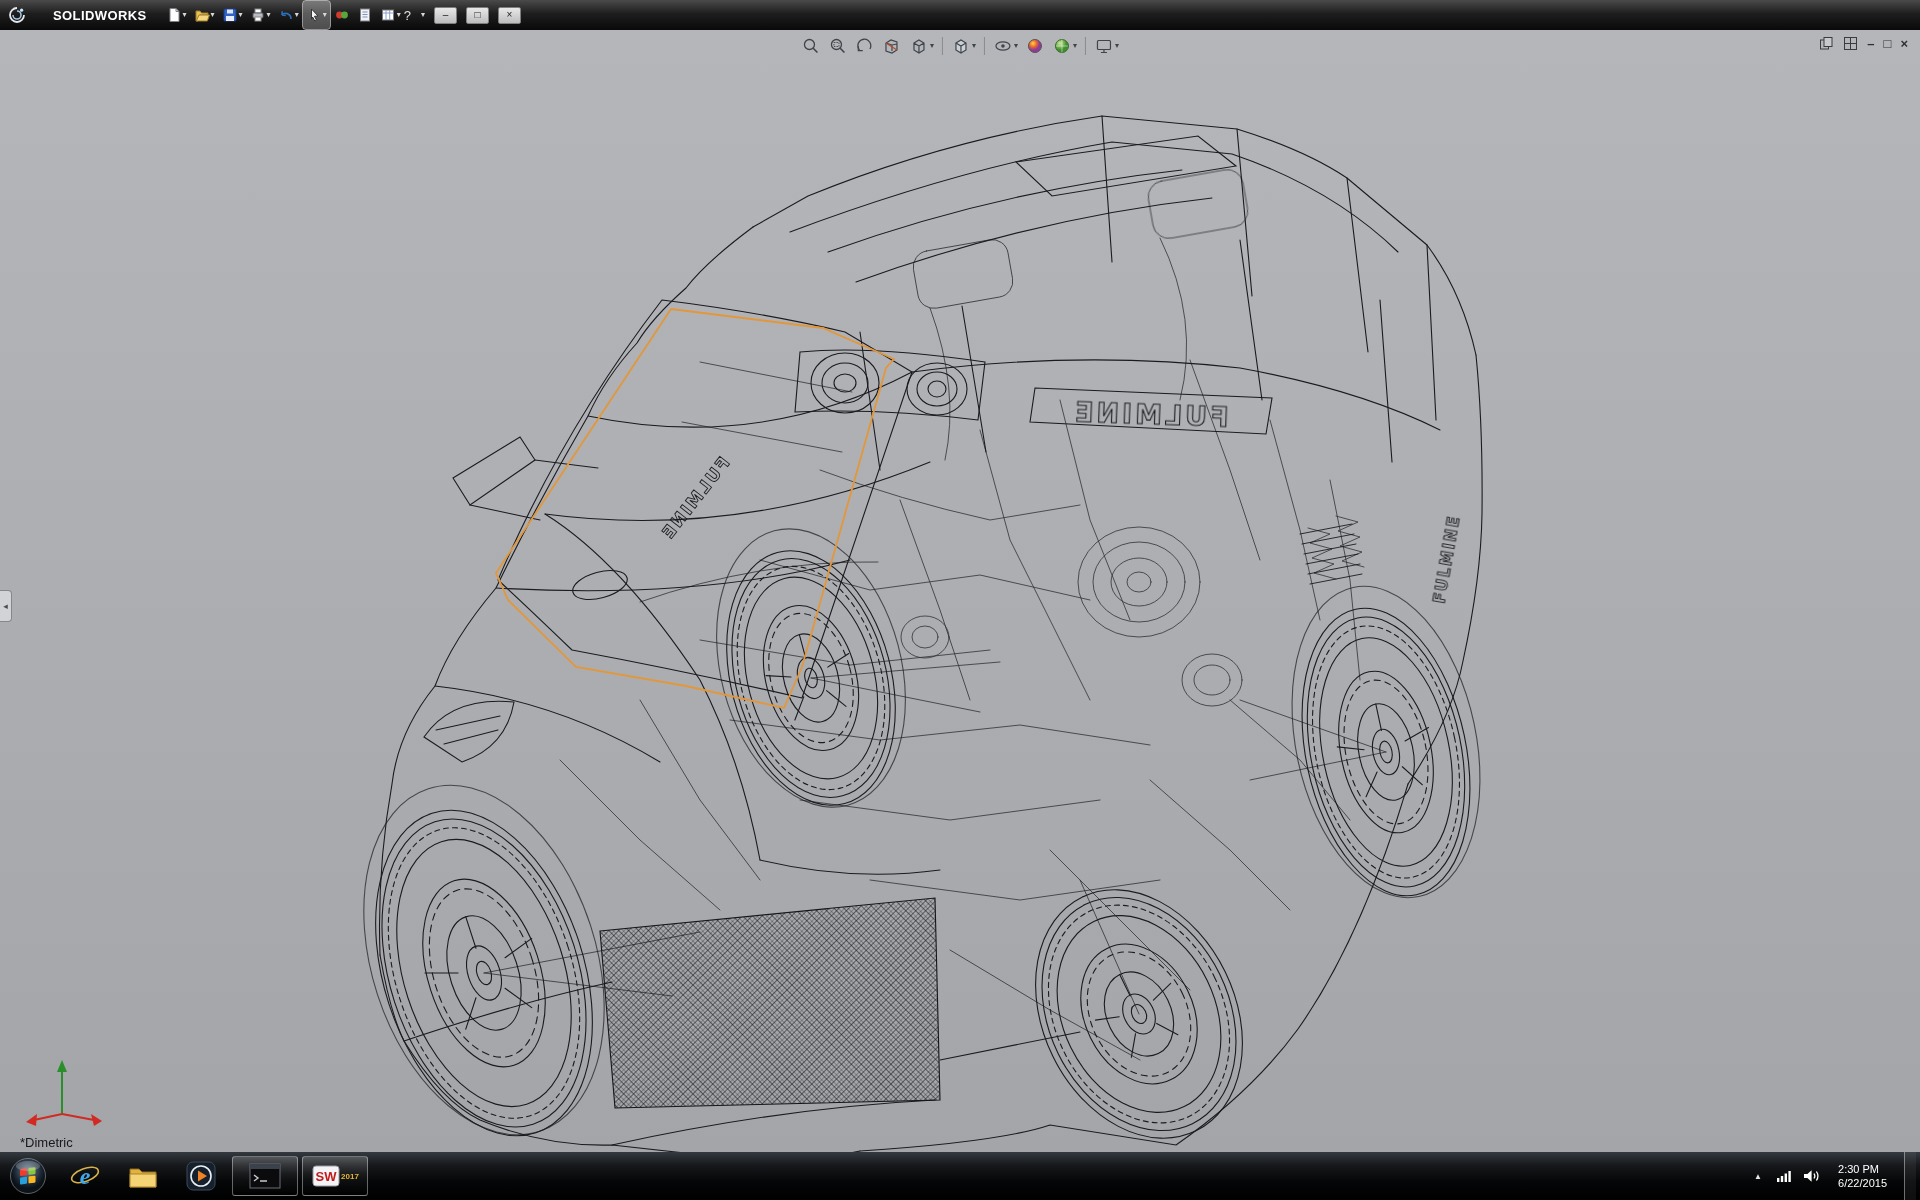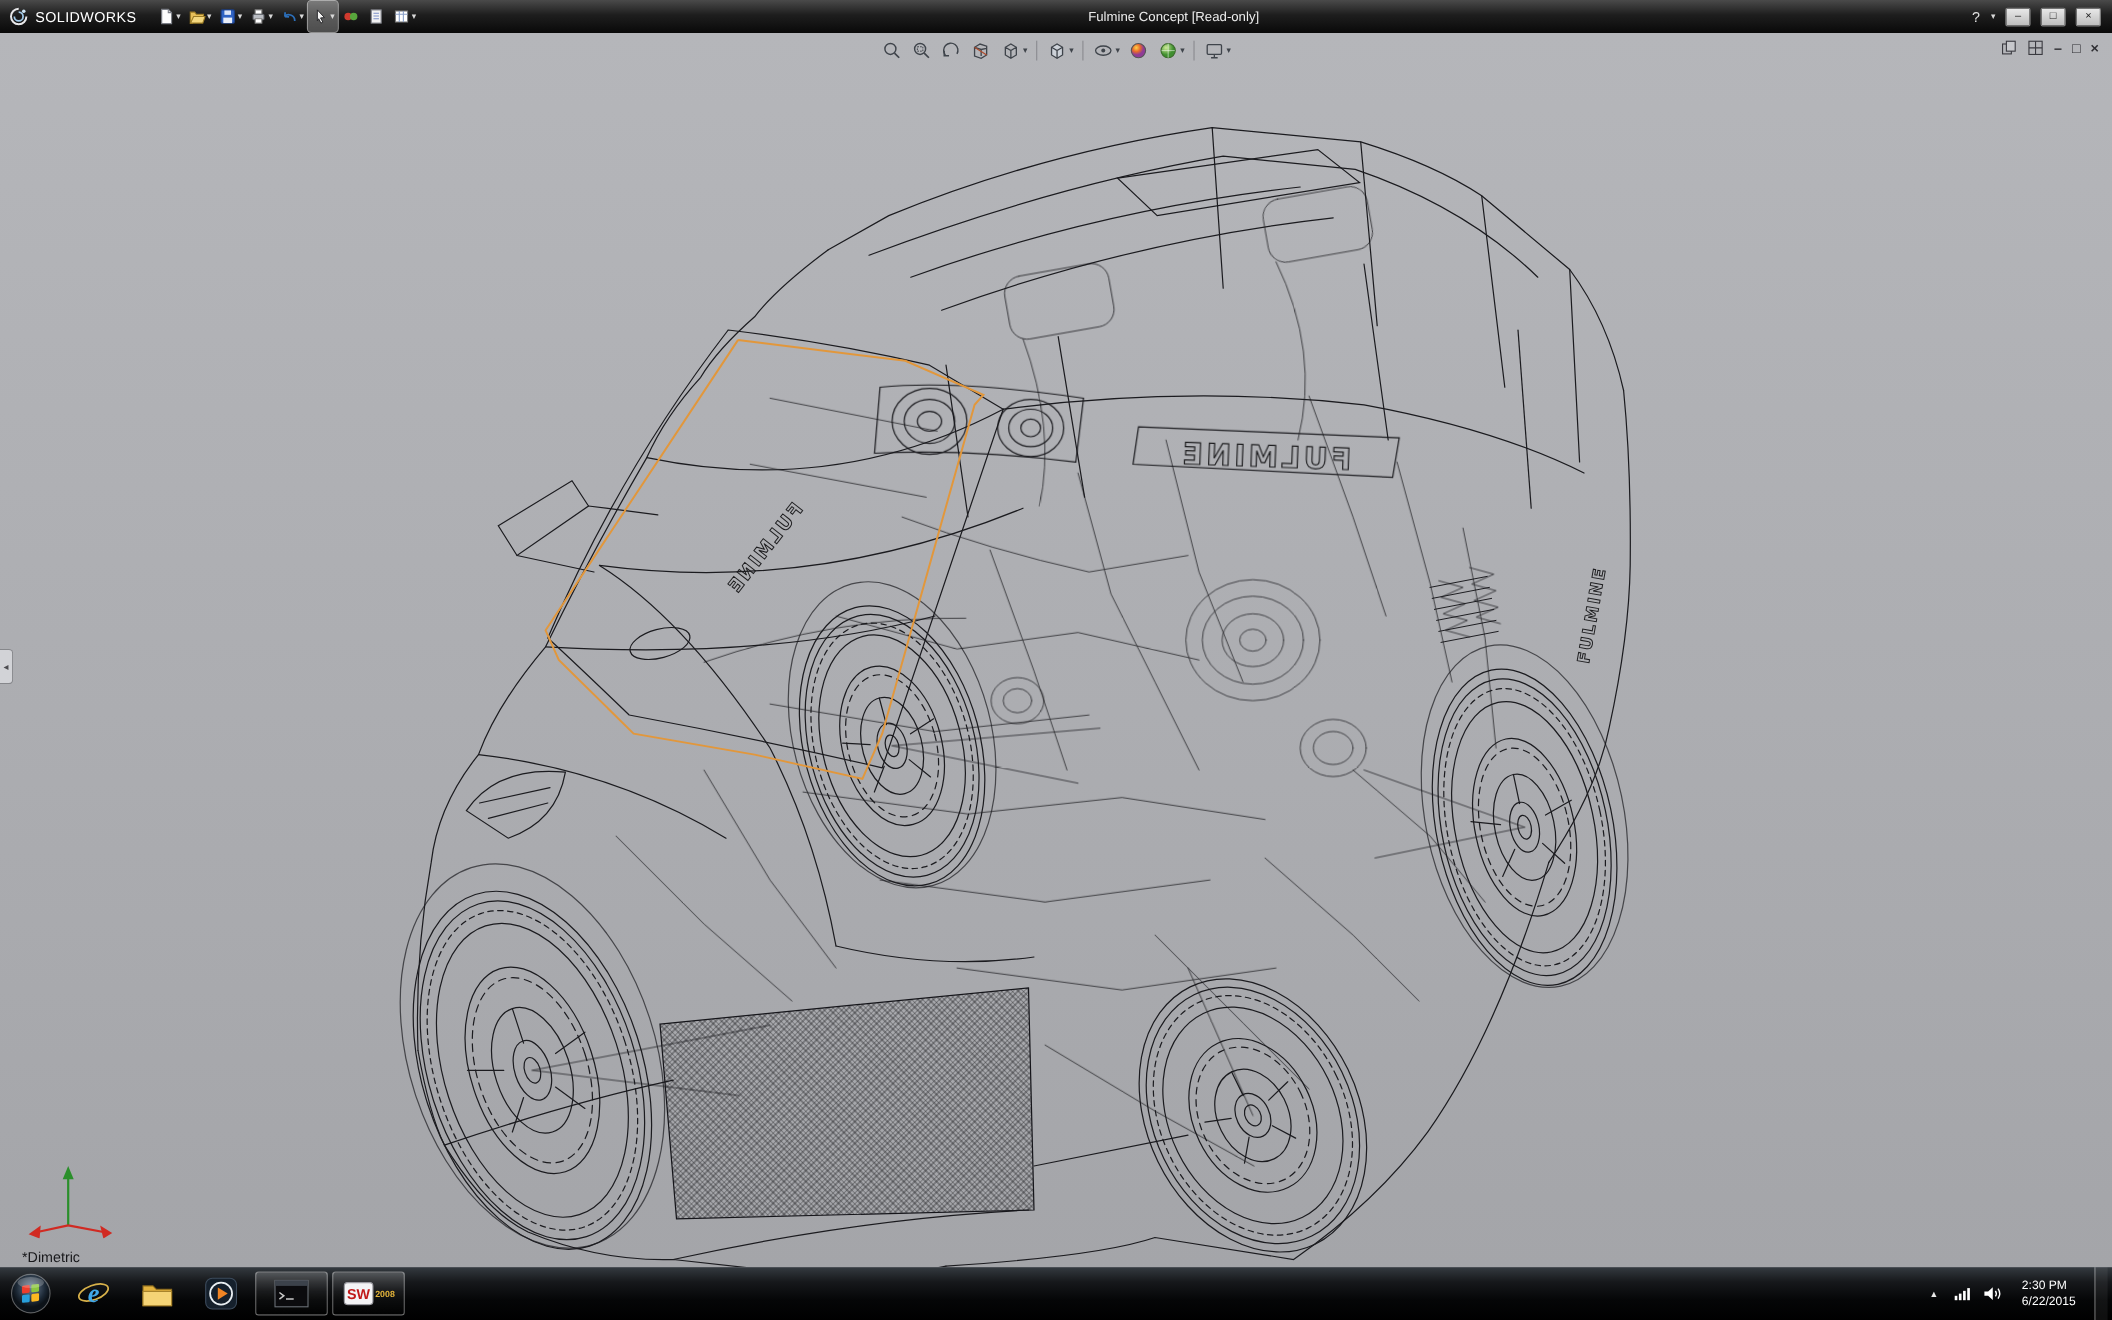--- a/index.html
+++ b/index.html
@@ -3,21 +3,21 @@
 <meta charset="utf-8">
 <style>
   html,body{margin:0;padding:0;background:#000;}
   body{font-family:"Liberation Sans","DejaVu Sans",sans-serif;}
   .screen{position:relative;width:1920px;height:1200px;overflow:hidden;background:#a9aaae;}
 
   
   .titlebar{position:absolute;top:0;left:0;right:0;height:30px;z-index:30;
     background:linear-gradient(#4a4a4a,#1e1e1e 45%,#090909);display:flex;align-items:center;color:#fff;}
   .brand{display:flex;align-items:center;gap:6px;padding:0 16px 0 8px;}
-  .brand-text{font-weight:normal;font-size:13px;letter-spacing:.4px;color:#fff;}
+  .brand-text{font-weight:bold;font-size:13px;letter-spacing:.4px;color:#fff;margin-left:21px;}
   .tb{display:flex;align-items:center;gap:1px;}
   .tbtn{display:flex;align-items:center;height:24px;padding:2px 3px;border-radius:3px;cursor:default;}
   .tbtn.active{background:rgba(255,255,255,.28);outline:1px solid rgba(255,255,255,.55);}
   .caret{font-size:8px;color:#d8d8d8;margin-left:1px;line-height:1;}
   .wtitle{flex:1;text-align:center;font-size:12px;color:#ececec;white-space:nowrap;padding-right:40px;}
   .winctl{display:flex;align-items:center;gap:9px;padding-right:10px;}
   .helpglyph{font-size:13px;color:#e2e2e2;}
   .winbtn{width:21px;height:15px;background:linear-gradient(#e8e8e8,#bdbdbd);border:1px solid #7f7f7f;border-radius:2px;
     display:flex;align-items:center;justify-content:center;font-size:10px;color:#222;line-height:1;}
 
@@ -125,21 +125,20 @@
       </div>
       <div class="tbtn">
         <svg width="16" height="16" viewBox="0 0 16 16">
           <rect x="2.5" y="3" width="11" height="10" fill="#fff" stroke="#777"></rect>
           <path d="M2.5 6h11M6 3v10M9.7 3v10" stroke="#8aa0c8" fill="none"></path>
         </svg>
           <span class="caret">▾</span>
       </div>
     </div>
 
-    <div class="wtitle">Fulmine Concept [Read-only]</div>
 
     <div class="winctl">
       <span class="helpglyph">?</span>
       <span class="caret">▾</span>
       <span class="winbtn">–</span>
       <span class="winbtn">□</span>
       <span class="winbtn">×</span>
     </div>
   </header>
 
@@ -502,21 +501,21 @@
         <rect x="1" y="1" width="30" height="5" fill="#3c424b"></rect>
         <path d="M5 12 l4 3 -4 3 M11 18 h7" stroke="#c8c8c8" fill="none" stroke-width="1.4"></path>
       </svg>
     </div>
 
     <div class="tkapp">
       <svg width="30" height="22" viewBox="0 0 30 22">
         <rect x="2" y="1" width="26" height="20" rx="3" fill="#f4f4f6" stroke="#9a9aa0"></rect>
         <text x="15" y="16" text-anchor="middle" font-size="13" font-weight="bold" fill="#c01a1a" font-family="Liberation Sans, sans-serif">SW</text>
       </svg>
-      <div class="sw-year">2008</div>
+      <div class="sw-year">2017</div>
     </div>
 
     <div class="tray">
       <span class="trayup">▲</span>
       <svg width="18" height="16" viewBox="0 0 18 16">
         <rect x="2" y="10" width="2.4" height="4" fill="#fff"></rect>
         <rect x="5.8" y="8" width="2.4" height="6" fill="#fff"></rect>
         <rect x="9.6" y="5.5" width="2.4" height="8.5" fill="#fff"></rect>
         <rect x="13.4" y="3" width="2.4" height="11" fill="#fff"></rect>
       </svg>

